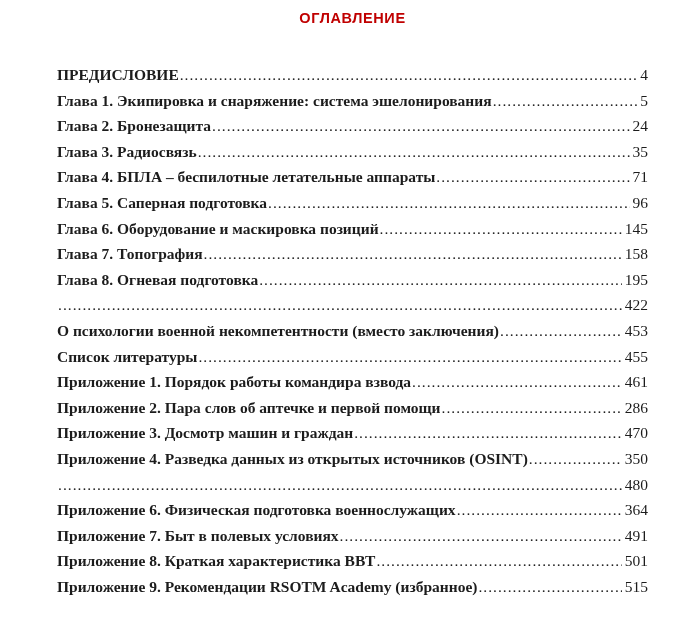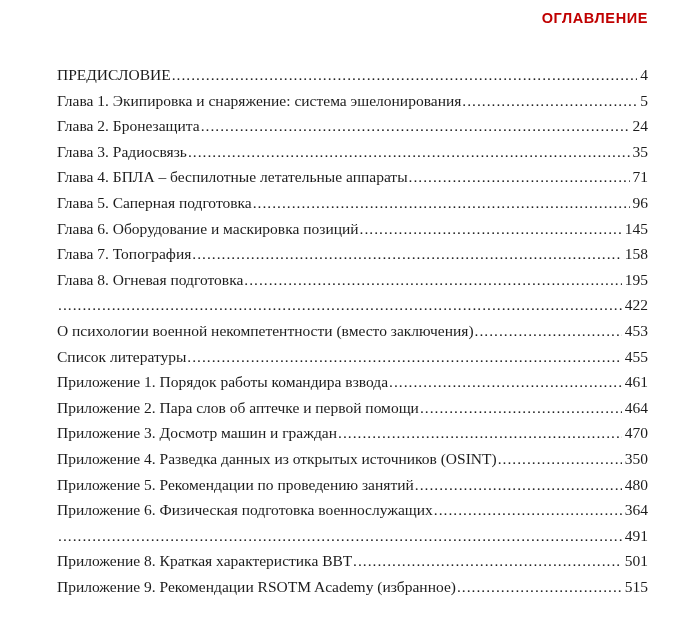--- a/index.html
+++ b/index.html
@@ -18,38 +18,39 @@
     box-sizing: border-box;
     width: 700px;
     height: 639px;
     padding: 10px 52px 0 57px;
   }
   .toc-title {
     font-family: "Liberation Sans", sans-serif;
     font-size: 14.5px;
     font-weight: bold;
     letter-spacing: 0.6px;
-    text-align: right;
+    text-align: center;
     margin: 0 0 36px 0;
   }
   .toc-list {
     width: 100%;
   }
   .toc-entry {
     display: flex;
     align-items: baseline;
     font-size: 15.5px;
     line-height: 25.6px;
     height: 25.6px;
     color: #1c1c1c;
     cursor: pointer;
   }
   .toc-label {
     white-space: nowrap;
     flex: 0 0 auto;
+    font-weight: bold;
   }
   .toc-dots {
     flex: 1 1 auto;
     overflow: hidden;
     white-space: nowrap;
     margin: 0 1px;
     color: #1c1c1c;
   }
   .toc-dots::after {
     content: "..........................................................................................................................................................................................................................................";
@@ -142,48 +143,48 @@
 
   <div class="toc-entry">
     <span class="toc-label">Приложение 1. Порядок работы командира взвода</span>
     <span class="toc-dots"></span>
     <span class="toc-page">461</span>
   </div>
 
   <div class="toc-entry">
     <span class="toc-label">Приложение 2. Пара слов об аптечке и первой помощи</span>
     <span class="toc-dots"></span>
-    <span class="toc-page">464</span>
+    <span class="toc-page">286</span>
   </div>
 
   <div class="toc-entry">
     <span class="toc-label">Приложение 3. Досмотр машин и граждан</span>
     <span class="toc-dots"></span>
     <span class="toc-page">470</span>
   </div>
 
   <div class="toc-entry">
     <span class="toc-label">Приложение 4. Разведка данных  из открытых источников (OSINT)</span>
     <span class="toc-dots"></span>
     <span class="toc-page">350</span>
   </div>
 
   <div class="toc-entry">
-    <span class="toc-label">Приложение 5. Рекомендации по проведению занятий</span>
     <span class="toc-dots"></span>
     <span class="toc-page">480</span>
   </div>
 
   <div class="toc-entry">
     <span class="toc-label">Приложение 6. Физическая подготовка военнослужащих</span>
     <span class="toc-dots"></span>
     <span class="toc-page">364</span>
   </div>
 
   <div class="toc-entry">
+    <span class="toc-label">Приложение 7. Быт в полевых условиях</span>
     <span class="toc-dots"></span>
     <span class="toc-page">491</span>
   </div>
 
   <div class="toc-entry">
     <span class="toc-label">Приложение 8. Краткая характеристика ВВТ</span>
     <span class="toc-dots"></span>
     <span class="toc-page">501</span>
   </div>
 

